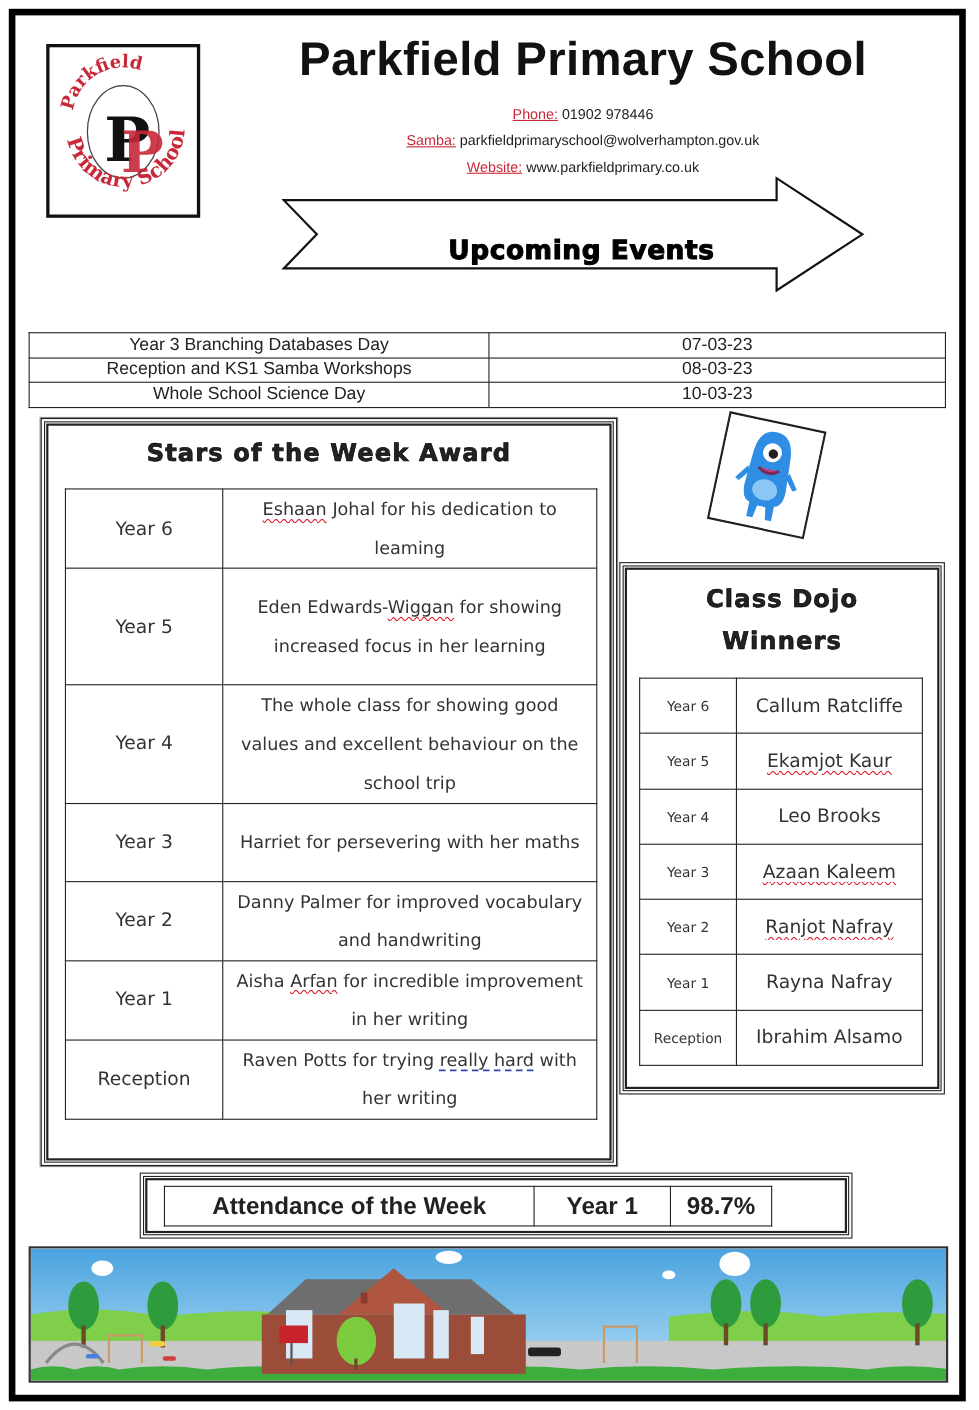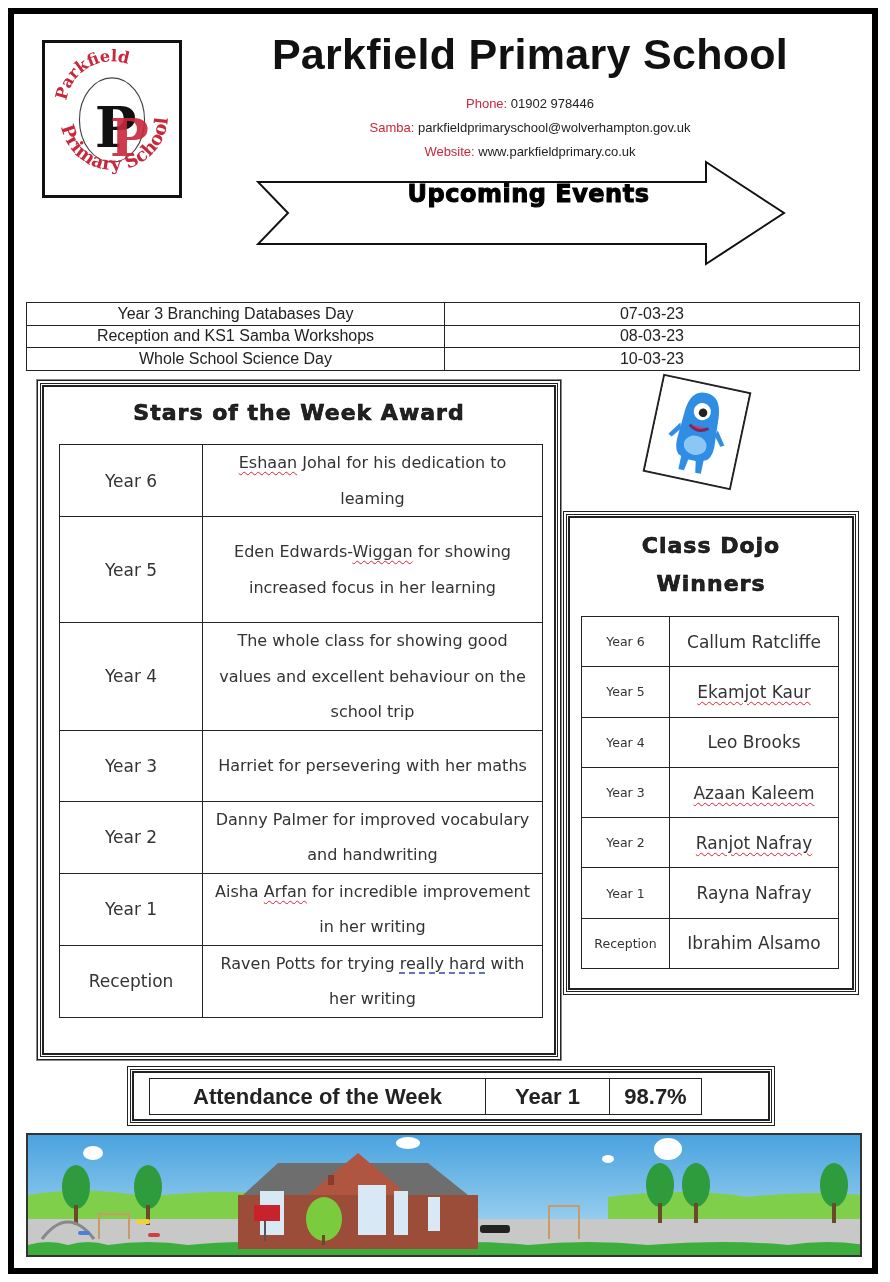--- a/index.html
+++ b/index.html
@@ -8,29 +8,29 @@
 
   .page-frame { position: absolute; left: 8px; top: 8px; width: 870px; height: 1266px; border: 6px solid #000; }
 
   
   .logo { position: absolute; left: 42px; top: 40px; width: 140px; height: 158px; border: 3px solid #111; background:#fff; }
   .logo svg { width: 100%; height: 100%; }
 
   
   .title { position: absolute; left: 230px; top: 30px; width: 600px; text-align: center; font-family: "Liberation Sans", sans-serif; font-weight: bold; font-size: 43px; letter-spacing: 0.3px; color: #111; }
   .contact { position: absolute; left: 230px; width: 600px; text-align: center; font-size: 13px; color: #222; }
-  .contact .lbl { color: #c8283a; }
+  .contact .lbl { color: #c8283a; text-decoration: underline; }
   .contact.phone { top: 96px; }
   .contact.email { top: 120px; }
   .contact.web { top: 144px; }
 
   
   .arrow-banner { position: absolute; left: 256px; top: 160px; width: 530px; height: 106px; }
   .arrow-banner svg { position: absolute; left: 0; top: 0; }
-  .arrow-label { position: absolute; left: 0; top: 20px; width: 545px; text-align: center; font-family: "DejaVu Sans", sans-serif; font-weight: 900; font-size: 24px; letter-spacing: 0.5px; color: #000; -webkit-text-stroke: 1px #000; }
+  .arrow-label { position: absolute; left: 0; top: 53px; width: 545px; text-align: center; font-family: "DejaVu Sans", sans-serif; font-weight: 900; font-size: 24px; letter-spacing: 0.5px; color: #000; -webkit-text-stroke: 1px #000; }
 
   
   .events { position: absolute; left: 26px; top: 302px; width: 834px; border-collapse: collapse; font-family: "Liberation Sans", sans-serif; font-size: 16px; }
   .events td { border: 1.5px solid #222; height: 22.5px; text-align: center; color: #222; padding: 0 4px; line-height: 20px; }
   .events td.ev-name { width: 418px; }
 
   
   .stars-panel { position: absolute; left: 26px; top: 380px; width: 524px; height: 680px; border: 4px double #222; box-shadow: inset 0 0 0 2px #fff, 0 0 0 1px #888; background: #fff; margin-left: 11px; }
   .stars-panel::before { content: ""; position: absolute; left: 1px; top: 1px; right: 1px; bottom: 1px; border: 2px solid #222; }
   .panel-title { position: absolute; left: 0; width: 100%; text-align: center; font-family: "DejaVu Sans", sans-serif; font-weight: 900; color: #222; -webkit-text-stroke: 0.6px #000; letter-spacing: 1px; }

